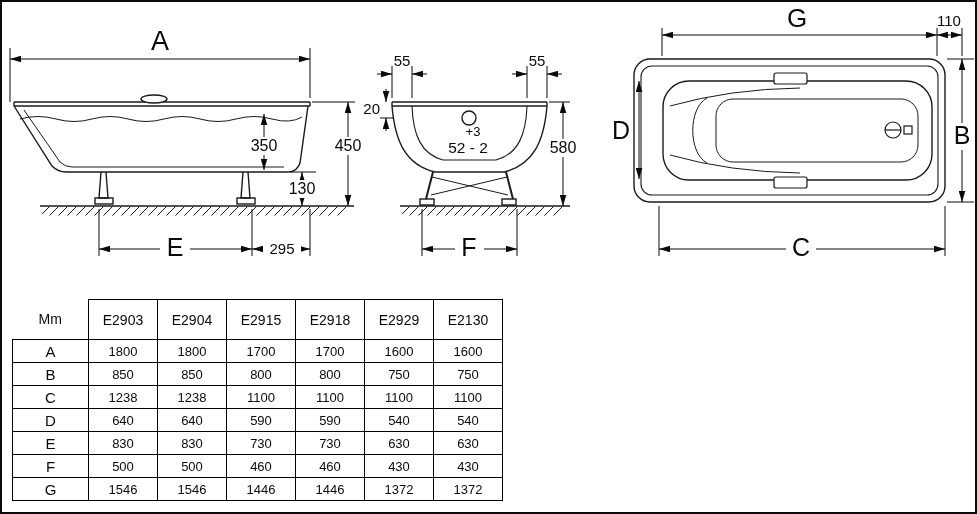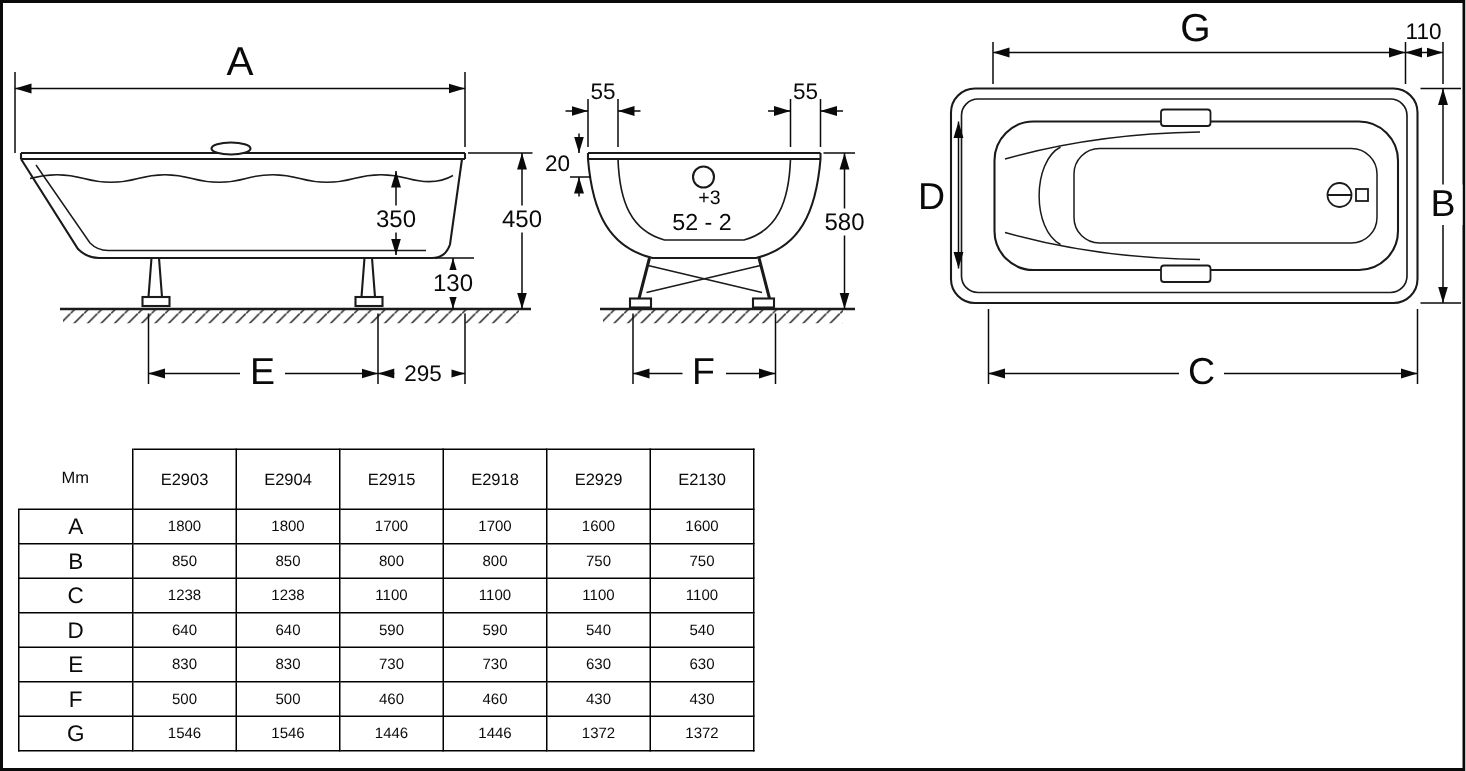--- a/index.html
+++ b/index.html
@@ -13,23 +13,23 @@
   svg text { font-family:"Liberation Sans", sans-serif; fill:#0a0a0a; stroke:none; }
   .dim-table {
     position:absolute; left:10px; top:297px;
     border-collapse:collapse; table-layout:fixed;
     font-family:"Liberation Sans", sans-serif;
   }
   .dim-table th, .dim-table td {
     border:1.5px solid #000; text-align:center; vertical-align:middle;
     color:#0a0a0a; font-weight:400; background:#fff;
   }
-  .dim-table thead th { height:40px; font-size:11px; width:69px; }
+  .dim-table thead th { height:40px; font-size:14px; width:69px; }
   .dim-table thead th.stub { border-top:none; border-left:none; width:76px; }
-  .dim-table tbody td { height:23px; font-size:10px; }
+  .dim-table tbody td { height:23px; font-size:13px; }
   .dim-table tbody td.rowlabel { font-size:15px; }
 </style>
 </head>
 <body>
 
 <div class="canvas">
 
   <svg class="drawing" width="977" height="280" viewBox="0 0 977 280">
     <defs>
       <marker id="arr" viewBox="0 0 10 6" markerWidth="11" markerHeight="7" refX="10" refY="3" orient="auto-start-reverse">

